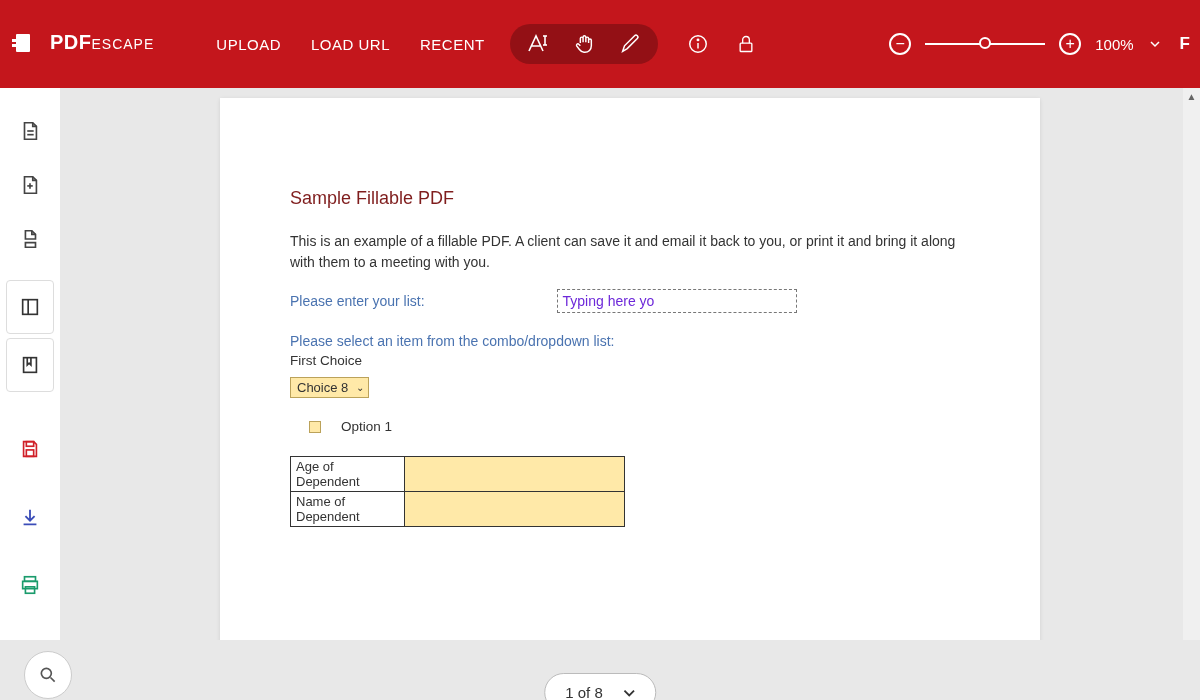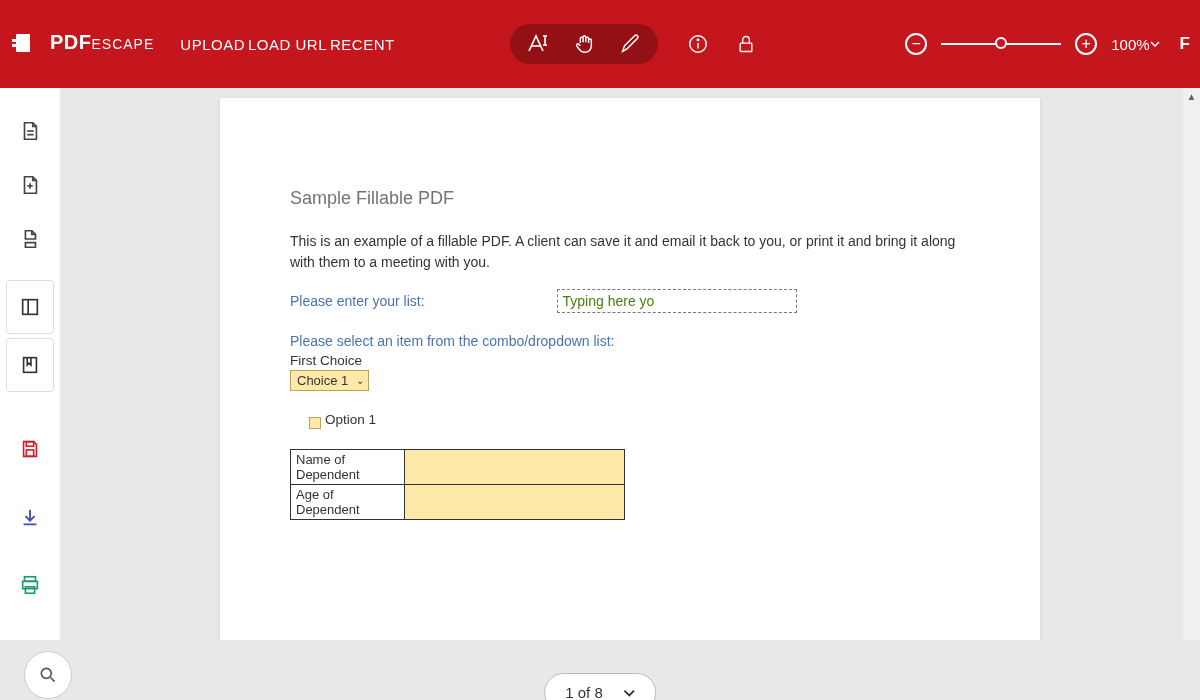--- a/index.html
+++ b/index.html
@@ -6,53 +6,53 @@
 body { font-family: Arial, Helvetica, sans-serif; width: 1200px; height: 700px; overflow: hidden; background: #e8e8e8; position: relative; }
 
 
 .header { background: #c4161c; height: 88px; display: flex; align-items: center; padding: 0 12px; color: #fff; position: relative; }
 .logo { display: flex; gap: 12px; margin-right: 26px; }
 .logo-icon { width: 26px; height: 26px; position: relative; }
 .logo-text { font-size: 20px; letter-spacing: 0.5px; }
 .logo-text .bold { font-weight: 700; }
 .logo-text .light { font-weight: 300; font-variant: small-caps; letter-spacing: 1px; }
 
-.nav-links { display: flex; gap: 3px; font-size: 15px; font-weight: 500; letter-spacing: 0.5px; }
+.nav-links { display: flex; gap: 30px; font-size: 15px; font-weight: 500; letter-spacing: 0.5px; margin-left: 36px; }
 .nav-links span { cursor: pointer; }
 
 .tool-group { position: absolute; left: 510px; display: flex; align-items: center; gap: 0; }
 .tool-pill { background: rgba(0,0,0,0.25); border-radius: 22px; padding: 6px 14px; display: flex; align-items: center; gap: 18px; }
 .tool-btn { width: 28px; height: 28px; display: flex; align-items: center; justify-content: center; cursor: pointer; color: #fff; }
 .tool-extra { display: flex; align-items: center; gap: 20px; margin-left: 26px; }
 
 .zoom-group { position: absolute; right: 10px; display: flex; align-items: center; gap: 14px; color: #fff; }
 .zoom-slider { width: 120px; height: 2px; background: #fff; position: relative; }
 .zoom-handle { width: 12px; height: 12px; border: 2px solid #fff; border-radius: 50%; background: #c4161c; position: absolute; top: -6px; left: 54px; }
-.zoom-label { font-size: 15px; display: flex; align-items: center; gap: 0; cursor: pointer; }
+.zoom-label { font-size: 15px; display: flex; align-items: center; gap: 16px; cursor: pointer; }
 .zoom-circle { width: 22px; height: 22px; border: 2px solid #fff; border-radius: 50%; display: flex; align-items: center; justify-content: center; cursor: pointer; font-size: 16px; }
 
 
 .sidebar { position: absolute; left: 0; top: 88px; width: 60px; height: 552px; background: #fff; display: flex; flex-direction: column; align-items: center; padding-top: 16px; gap: 0; }
 .sidebar-item { width: 48px; height: 54px; display: flex; align-items: center; justify-content: center; cursor: pointer; color: #444; border-radius: 4px; }
 .sidebar-item svg { width: 22px; height: 22px; }
 .sidebar-spacer { height: 30px; }
 
 
 .doc-area { position: absolute; left: 60px; top: 88px; right: 0; bottom: 60px; background: #e8e8e8; overflow: auto; display: flex; justify-content: center; padding-top: 10px; }
 .page { width: 820px; min-height: 1000px; background: #fff; padding: 90px 70px 40px 70px; box-shadow: 0 1px 4px rgba(0,0,0,0.1); font-size: 14px; color: #333; }
-.page h2 { color: #737373; font-weight: 400; font-size: 18px; margin-bottom: 22px; }
+.page h2 { color: #7f1d1d; font-weight: 400; font-size: 18px; margin-bottom: 22px; }
 .page p { line-height: 1.5; margin-bottom: 16px; }
 .label-blue { color: #4a73b0; font-size: 14px; margin-bottom: 4px; }
-.text-input { display: inline-block; width: 240px; border: 1px dashed #777; padding: 3px 5px; margin-left: 128px; font-size: 14px; color: #4d7c0f; }
+.text-input { display: inline-block; width: 240px; border: 1px dashed #777; padding: 3px 5px; margin-left: 128px; font-size: 14px; color: #6d28d9; }
 .row { margin-bottom: 20px; }
-.first-choice { font-size: 13.5px; margin-bottom: 2px; }
+.first-choice { font-size: 13.5px; margin-bottom: 9px; }
 .select-box { background: #ffe9a8; border: 1px solid #bba25a; padding: 2px 20px 2px 6px; font-size: 13px; display: inline-flex; align-items: center; gap: 6px; cursor: pointer; position: relative; }
 .select-box .chev { font-size: 10px; position: absolute; right: 4px; }
 .checks { margin-top: 8px; margin-bottom: 20px; padding-left: 2px; }
-.check-row { display: flex; align-items: flex-end; gap: 4px; font-size: 13.5px; line-height: 1.35; padding-left: 17px; }
+.check-row { display: flex; align-items: center; gap: 20px; font-size: 13.5px; line-height: 1.35; padding-left: 17px; }
 .checkbox { width: 12px; height: 12px; background: #ffe9a8; border: 1px solid #bba25a; flex-shrink: 0; cursor: pointer; }
 .ftable { border-collapse: collapse; width: 335px; margin-top: 4px; }
 .ftable td { border: 1px solid #333; padding: 2px 5px; font-size: 13px; height: 18px; }
 .ftable td.val { background: #ffe9a8; width: 220px; }
 
 
 .scroll-track { position: absolute; right: 0; top: 88px; width: 17px; bottom: 60px; background: #f0f0f0; }
 .scroll-arrow-up { width: 17px; height: 17px; background: #f0f0f0; display:flex; align-items:center; justify-content:center; color:#666; font-size:10px; cursor:pointer; }
 
 
@@ -198,40 +198,40 @@
 
     <div class="row">
       <span class="label-blue">Please enter your list:</span>
       <span class="text-input">Typing here yo</span>
     </div>
 
     <div class="row">
       <div class="label-blue">Please select an item from the combo/dropdown list:</div>
       <div class="first-choice">First Choice</div>
       <div class="select-box">
-        <span>Choice 1</span>
+        <span>Choice 8</span>
         <span class="chev">⌄</span>
       </div>
     </div>
 
     <div class="checks">
       <div class="check-row">
           <span class="checkbox"></span>
           <span>Option 1</span>
         </div>
     </div>
 
     <table class="ftable">
       <tbody>
           <tr>
-            <td>Name of Dependent</td>
+            <td>Age of Dependent</td>
             <td class="val"></td>
           </tr>
       <tr>
-            <td>Age of Dependent</td>
+            <td>Name of Dependent</td>
             <td class="val"></td>
           </tr>
     </tbody>
       </table>
   </div>
 </div>
 
 <div class="scroll-track">
   <div class="scroll-arrow-up">▲</div>
 </div>

